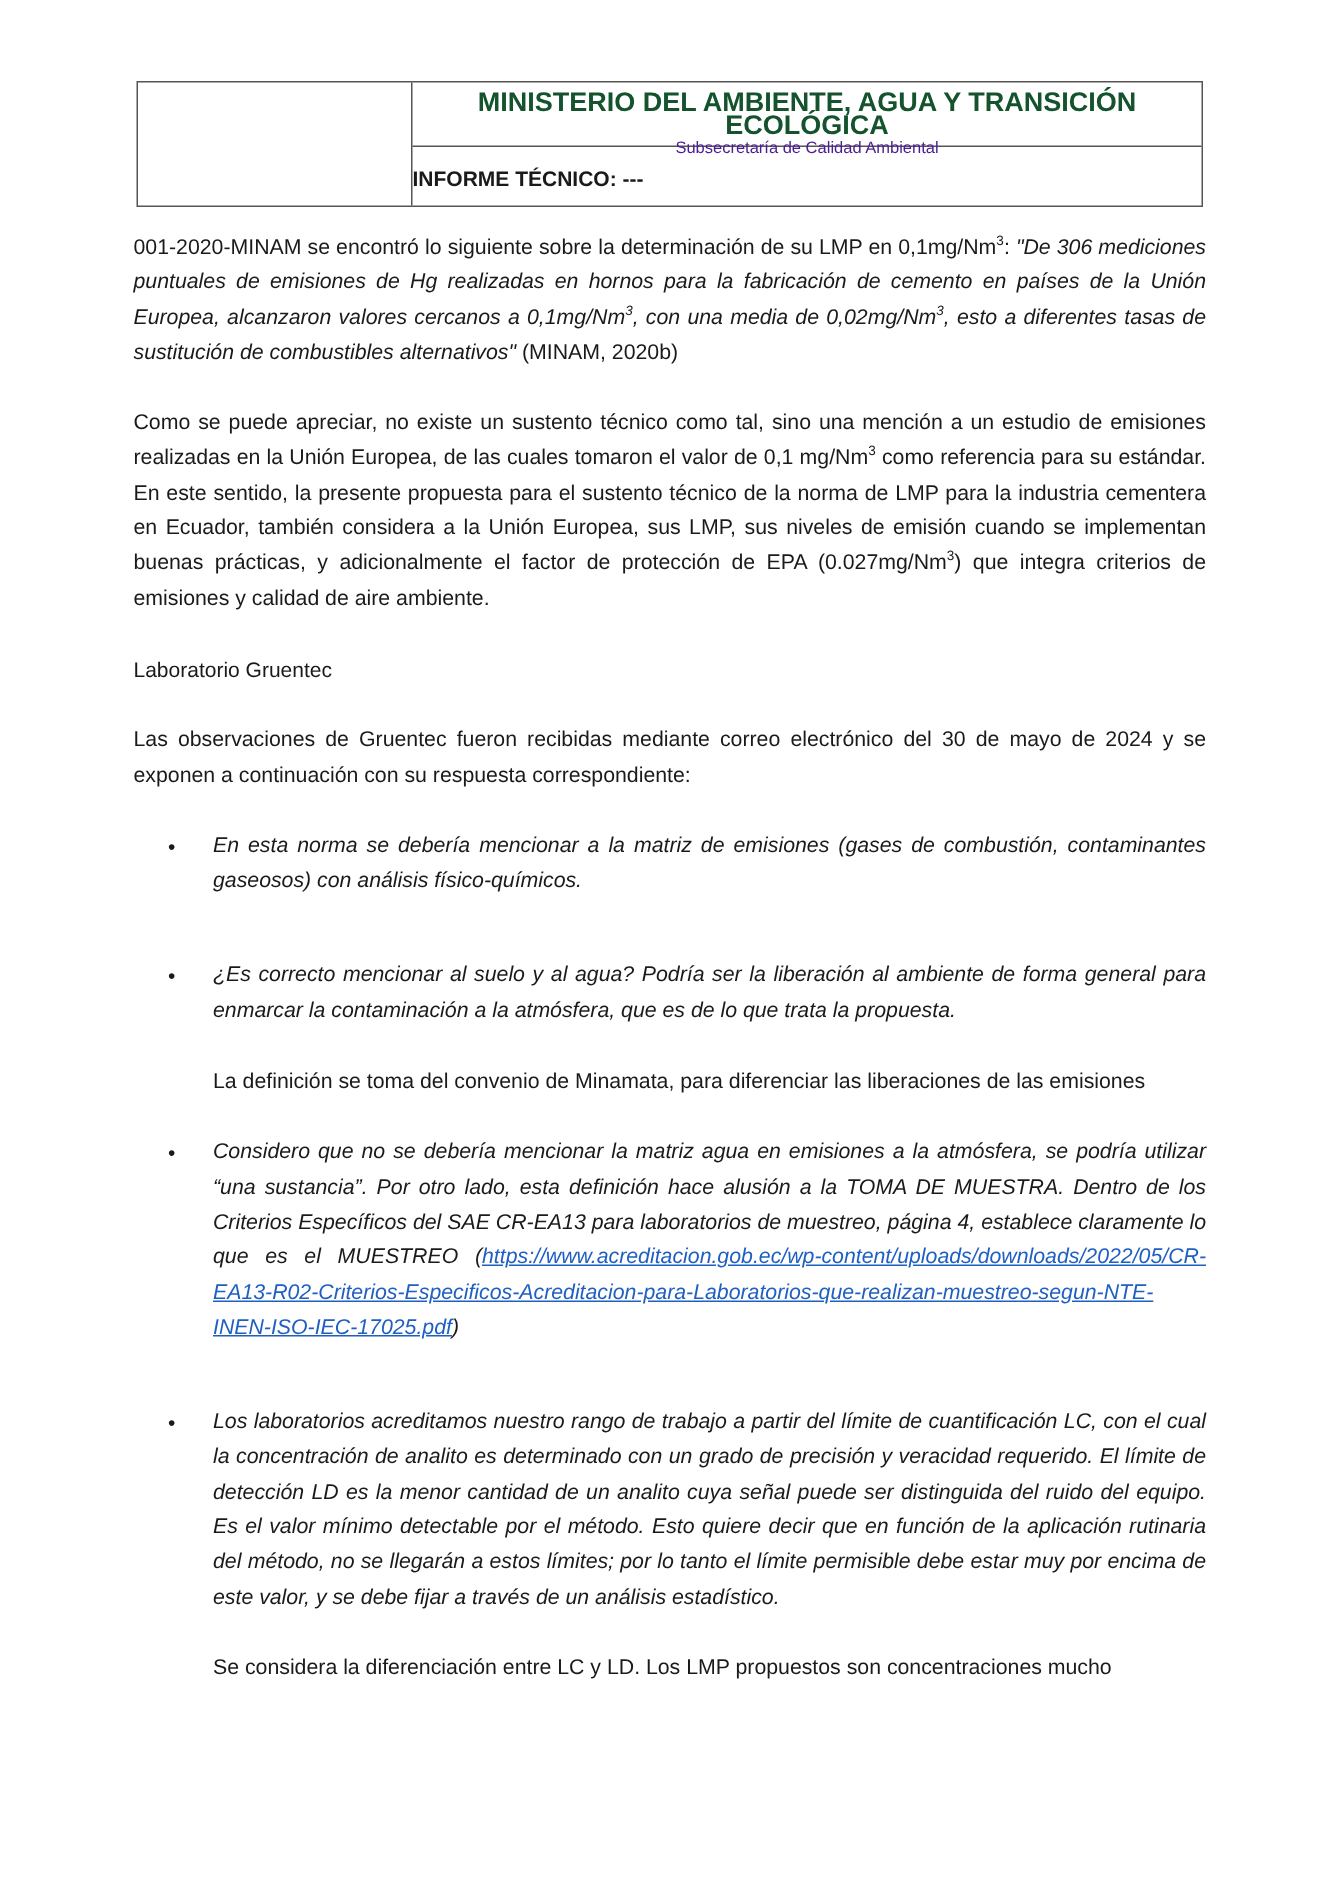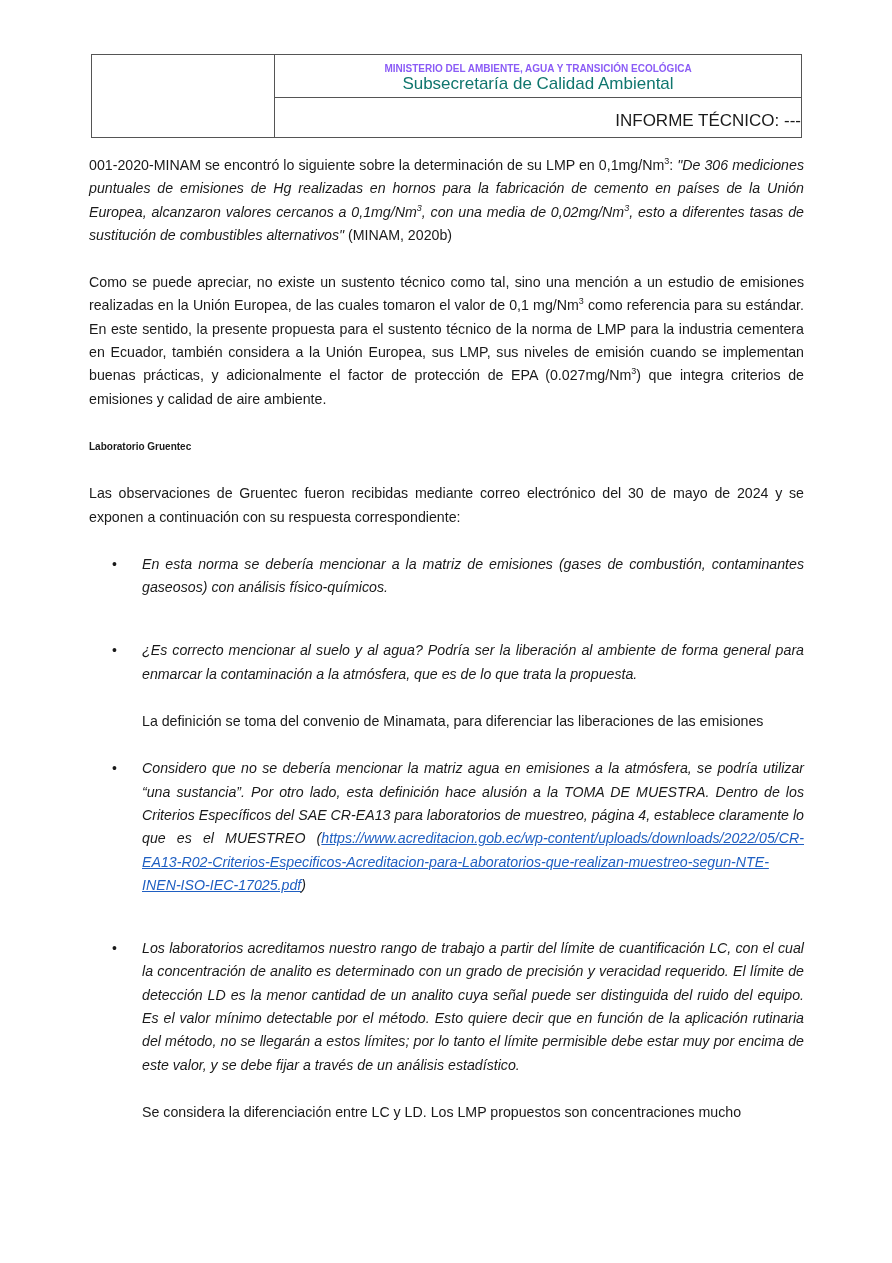--- a/index.html
+++ b/index.html
@@ -3,27 +3,27 @@
 <meta charset="utf-8">
 <style>
   html, body { margin: 0; padding: 0; background: #ffffff; }
   body { width: 892px; height: 1263px; position: relative; overflow: hidden;
          font-family: "Liberation Sans", "DejaVu Sans", sans-serif; color: #1a1a1a; }
   .header-table { position: absolute; left: 91px; top: 54px; width: 711px; height: 84px;
                   border: 1px solid #555; box-sizing: border-box; display: flex; }
   .logo-cell { width: 183px; border-right: 1px solid #555; box-sizing: border-box; }
   .title-cell { flex: 1; display: flex; flex-direction: column; }
   .title-top { height: 43px; border-bottom: 1px solid #555; text-align: center; box-sizing: border-box; padding-top: 6px; }
-  .ministry { font-size: 10px; font-weight: bold; color: #8b5cf6; line-height: 15px; }
-  .subsec { font-size: 17px; color: #0f766e; line-height: 16px; }
-  .title-bottom { flex: 1; text-align: right; font-size: 17px; font-weight: normal; padding-top: 13px; }
+  .ministry { font-size: 18px; font-weight: bold; color: #14532d; line-height: 15px; }
+  .subsec { font-size: 11px; color: #4c1d95; line-height: 16px; }
+  .title-bottom { flex: 1; text-align: left; font-size: 14px; font-weight: bold; padding-top: 13px; }
   .content { position: absolute; left: 85px; top: 150px; width: 723px; font-size: 14.2px; line-height: 23.3px; }
   p { margin: 4px; text-align: justify; }
   .gap { height: 16px; }
-  .heading { font-weight: bold; font-size: 10px; }
+  .heading { font-weight: normal; font-size: 14px; }
   .bullet { position: relative; padding-left: 53px; }
   .bullet .dot { position: absolute; left: 27px; top: 0; font-size: 14px; }
   .bullet .text { font-style: italic; text-align: justify; }
   .response { padding-left: 53px; text-align: justify; }
   sup { font-size: 9px; line-height: 0; vertical-align: super; }
   a.link { color: #1f5fc2; text-decoration: underline; }
   .ital { font-style: italic; }
 </style>
 </head>
 <body>

